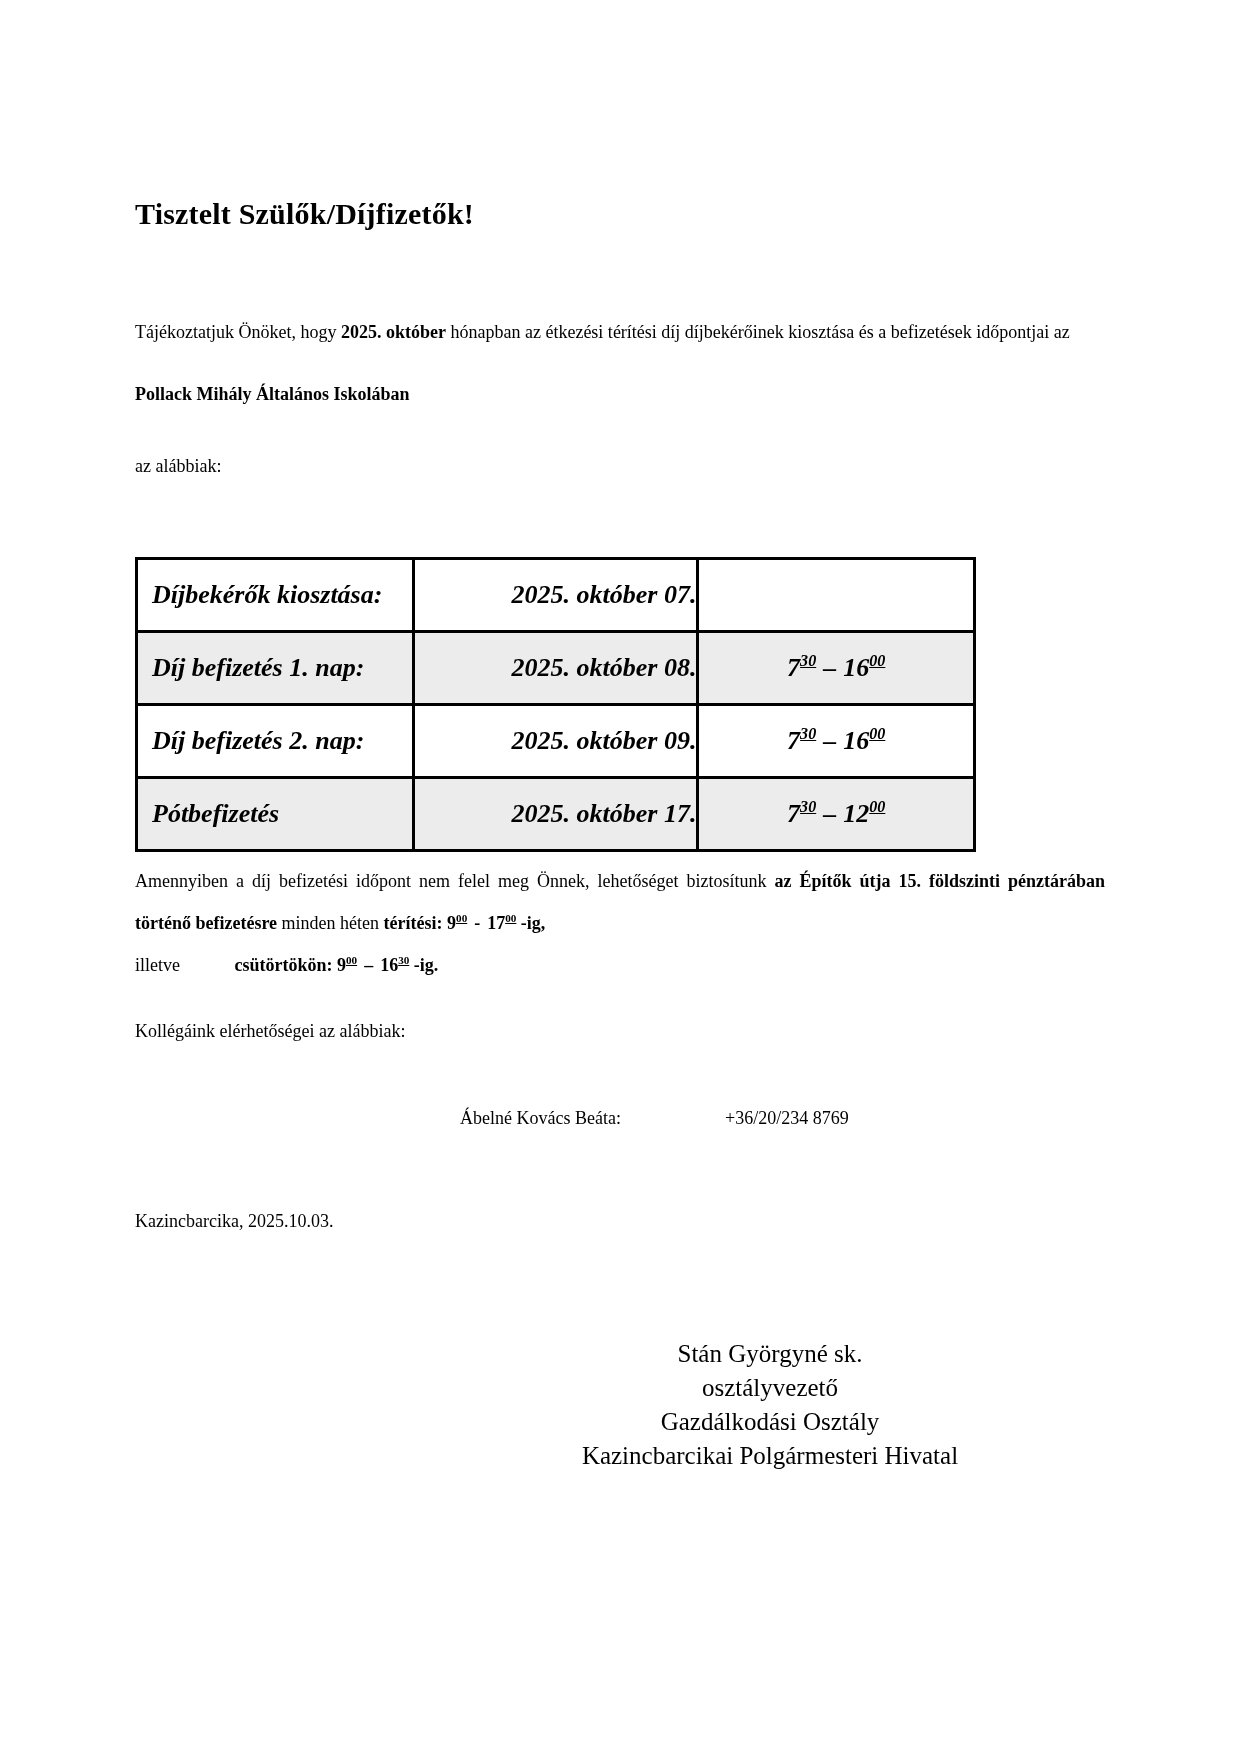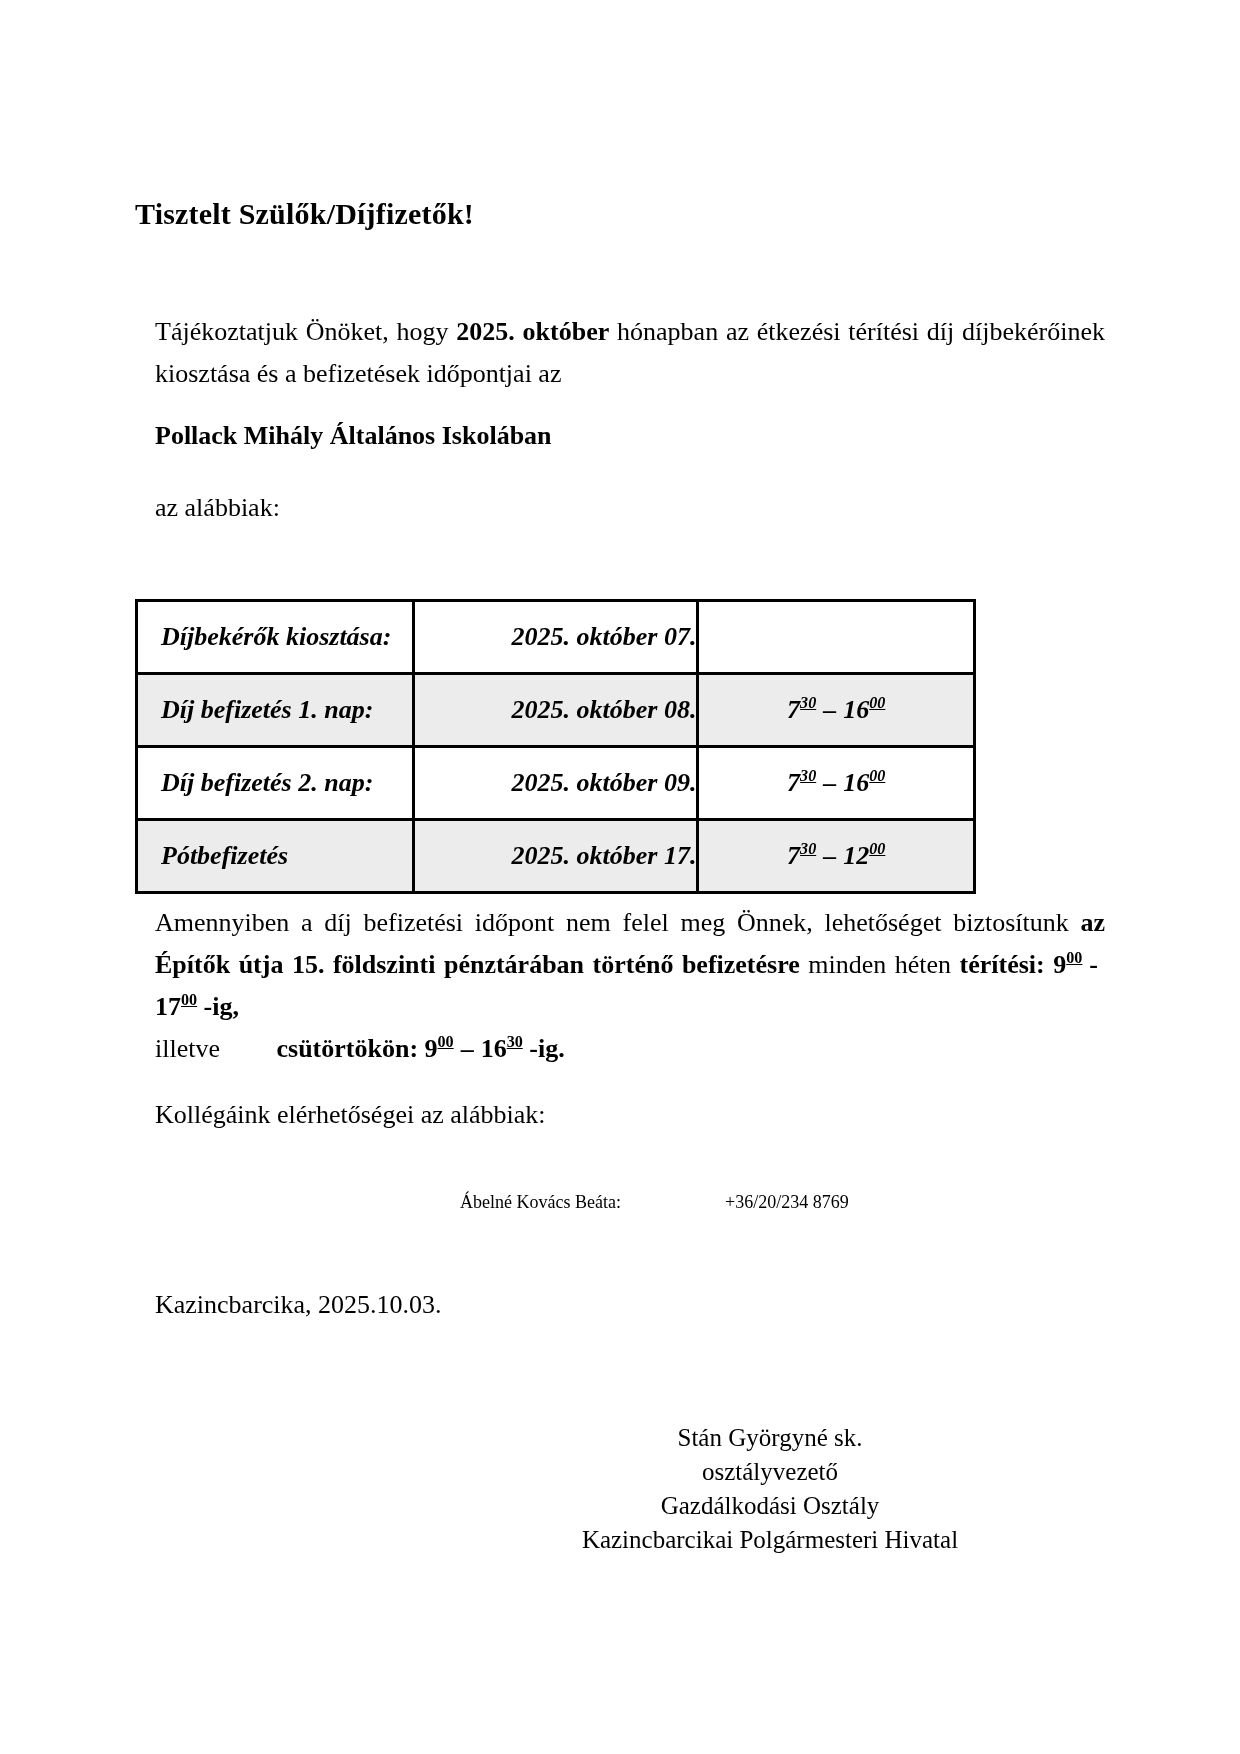--- a/index.html
+++ b/index.html
@@ -7,21 +7,21 @@
   body {
     height: 1754px;
     font-family: "Liberation Serif", serif;
     color: #000000;
     overflow: hidden;
   }
   .page { padding: 197px 135px 0 135px; }
 
   .doc-title { font-size: 30px; font-weight: bold; letter-spacing: 0.2px; }
 
-  p.body-text { font-size: 26px; line-height: 42px; margin-left: 20px; }
+  p.body-text { font-size: 18px; line-height: 42px; }
   .justify { text-align: justify; }
   .b { font-weight: bold; }
 
   .intro { margin-top: 80px; }
   .school-line { margin-top: 20px; text-align: left; font-weight: bold; }
   .lead-in { margin-top: 30px; }
 
   table.schedule {
     border-collapse: collapse;
     width: 841px;
@@ -30,21 +30,21 @@
   }
   table.schedule td {
     border: 3px solid #000000;
     height: 73px;
     font-size: 26px;
     font-weight: bold;
     font-style: italic;
     vertical-align: middle;
     background: #ffffff;
   }
-  td.c-label { width: 33%; text-align: left; padding-left: 23px; }
+  td.c-label { width: 33%; text-align: left; padding-left: 14px; }
   td.c-date  { width: 34%; text-align: right; }
   td.c-time  { width: 33%; text-align: center; }
   tr.shaded td { background: #ececec; }
 
   .sup {
     font-size: 62%;
     vertical-align: super;
     text-decoration: underline;
     line-height: 0;
   }

